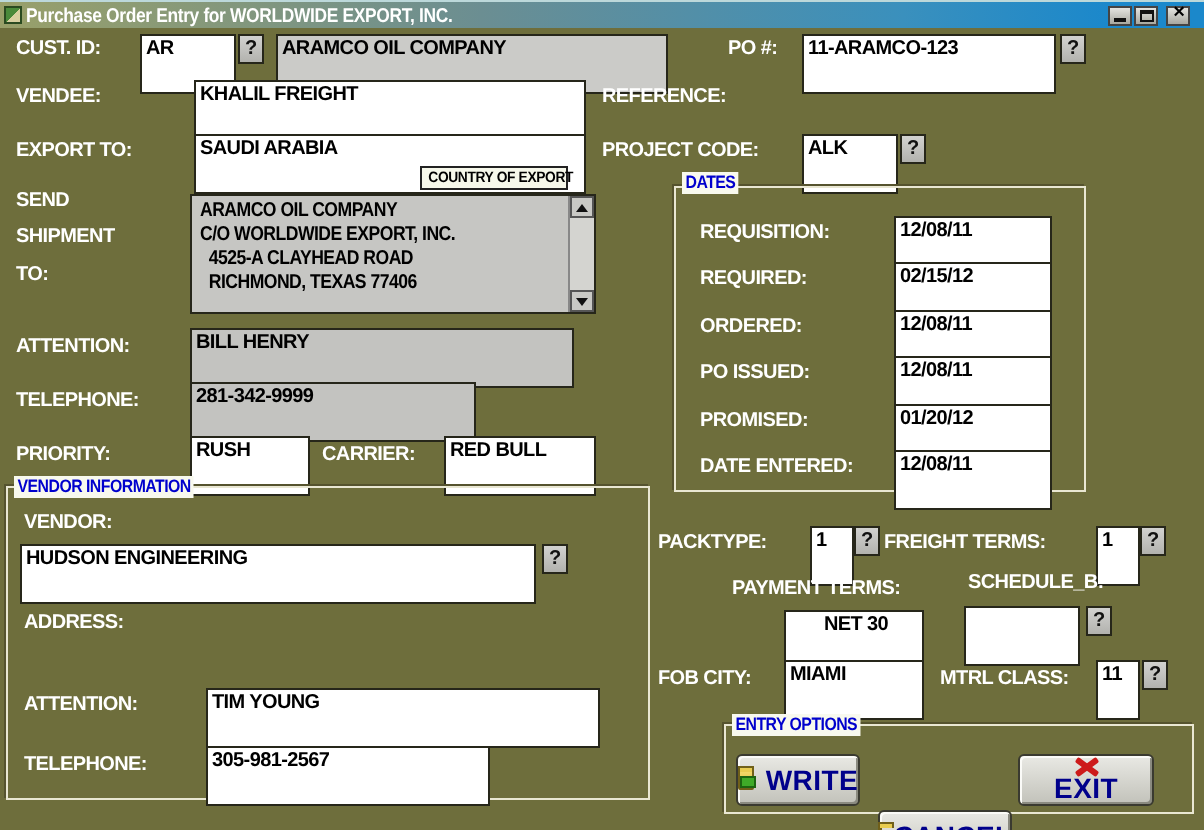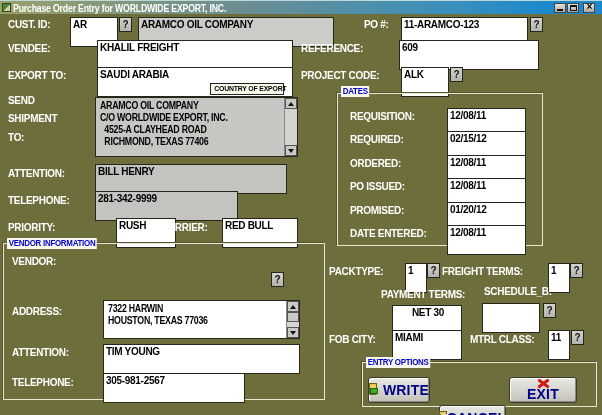--- a/index.html
+++ b/index.html
@@ -73,21 +73,20 @@
   <div class="fld" style="left:70px; top:17px; width:48px;">AR</div>
   <div class="qb" style="left:119px; top:17px;">?</div>
   <div class="fld gry" style="left:138px; top:17px; width:196px; background:#cbcbc8;">ARAMCO OIL COMPANY</div>
   <div class="lbl" style="left:364px; top:19px;">PO #:</div>
   <div class="fld" style="left:401px; top:17px; width:127px;">11-ARAMCO-123</div>
   <div class="qb" style="left:530px; top:17px;">?</div>
 
   <div class="lbl" style="left:8px; top:43px;">VENDEE:</div>
   <div class="fld" style="left:97px; top:40px; width:196px;">KHALIL FREIGHT</div>
   <div class="lbl" style="left:301px; top:43px;">REFERENCE:</div>
-  <div class="fld" style="left:399px; top:40px; width:140px;">609</div>
 
   <div class="lbl" style="left:8px; top:70px;">EXPORT TO:</div>
   <div class="fld" style="left:97px; top:67px; width:196px;">SAUDI ARABIA</div>
   <div class="lbl" style="left:301px; top:70px;">PROJECT CODE:</div>
   <div class="fld" style="left:401px; top:67px; width:48px;">ALK</div>
   <div class="qb" style="left:450px; top:67px;">?</div>
 
   <div id="tooltip"><span style="display:inline-block; transform:scaleX(0.92); transform-origin:50% 50%;">COUNTRY OF EXPORT</span></div>
 
   <div class="lbl" style="left:8px; top:95px;">SEND</div>
@@ -108,21 +107,21 @@
           <span class="tri-dn"></span>
         </div>
     </div>
   </div>
 
   <div class="lbl" style="left:8px; top:168px;">ATTENTION:</div>
   <div class="fld gry" style="left:95px; top:164px; width:192px;">BILL HENRY</div>
   <div class="lbl" style="left:8px; top:195px;">TELEPHONE:</div>
   <div class="fld gry" style="left:95px; top:191px; width:143px;">281-342-9999</div>
   <div class="lbl" style="left:8px; top:222px;">PRIORITY:</div>
-  <div class="fld" style="left:95px; top:218px; width:60px;margin-left:21px;">RUSH</div>
+  <div class="fld" style="left:95px; top:218px; width:60px;">RUSH</div>
   <div class="lbl" style="left:161px; top:222px;">CARRIER:</div>
   <div class="fld" style="left:222px; top:218px; width:76px;">RED BULL</div>
 
   <div class="grp" style="left:337px; top:93px; width:206px; height:153px;">
     <div class="grp-title" style="top:-8px;">DATES</div>
   </div>
   <div class="lbl" style="left:350px; top:111px;">REQUISITION:</div>
   <div class="fld" style="left:447px; top:108px; width:79px;">12/08/11</div>
   <div class="lbl" style="left:350px; top:134px;">REQUIRED:</div>
   <div class="fld" style="left:447px; top:131px; width:79px;">02/15/12</div>
@@ -132,50 +131,36 @@
   <div class="fld" style="left:447px; top:178px; width:79px;">12/08/11</div>
   <div class="lbl" style="left:350px; top:205px;">PROMISED:</div>
   <div class="fld" style="left:447px; top:202px; width:79px;">01/20/12</div>
   <div class="lbl" style="left:350px; top:228px;">DATE ENTERED:</div>
   <div class="fld" style="left:447px; top:225px; width:79px;">12/08/11</div>
 
   <div class="grp" style="left:3px; top:243px; width:322px; height:157px;">
     <div class="grp-title">VENDOR INFORMATION</div>
   </div>
   <div class="lbl" style="left:12px; top:256px;">VENDOR:</div>
+  <div class="fld" style="left:10px; top:272px; width:258px;">HUDSON ENGINEERING</div>
   <div class="qb" style="left:271px; top:272px;">?</div>
   <div class="lbl" style="left:12px; top:306px;">ADDRESS:</div>
-  <div class="mbox white" style="left:103px; top:300px; width:197px; height:39px;">
-    <div class="mtext">
-      <div>7322 HARWIN</div>
-      <div>HOUSTON, TEXAS 77036</div>
-    </div>
-    <div class="sbar">
-      <div class="sbtn up">
-          <span class="tri-up"></span>
-        </div>
-      <div class="sthumb"></div>
-      <div class="sbtn dn">
-          <span class="tri-dn"></span>
-        </div>
-    </div>
-  </div>
   <div class="lbl" style="left:12px; top:347px;">ATTENTION:</div>
   <div class="fld" style="left:103px; top:344px; width:197px;">TIM YOUNG</div>
   <div class="lbl" style="left:12px; top:377px;">TELEPHONE:</div>
   <div class="fld" style="left:103px; top:373px; width:142px;">305-981-2567</div>
 
   <div class="lbl" style="left:329px; top:266px;">PACKTYPE:</div>
   <div class="fld" style="left:405px; top:263px; width:22px;">1</div>
   <div class="qb" style="left:427px; top:263px;">?</div>
   <div class="lbl" style="left:442px; top:266px;">FREIGHT TERMS:</div>
   <div class="fld" style="left:548px; top:263px; width:22px;">1</div>
   <div class="qb" style="left:570px; top:263px;">?</div>
 
-  <div class="lbl" style="left:344px; top:289px;padding-left:37px;">PAYMENT TERMS:</div>
+  <div class="lbl" style="left:329px; top:289px;padding-left:37px;">PAYMENT TERMS:</div>
   <div class="lbl" style="left:484px; top:286px;">SCHEDULE_B:</div>
   <div class="fld" style="left:392px; top:305px; width:70px;text-align:center;">NET 30</div>
   <div class="fld" style="left:482px; top:303px; width:58px;"></div>
   <div class="qb" style="left:543px; top:303px;">?</div>
 
   <div class="lbl" style="left:329px; top:334px;">FOB CITY:</div>
   <div class="fld" style="left:392px; top:330px; width:70px;">MIAMI</div>
   <div class="lbl" style="left:470px; top:334px;">MTRL CLASS:</div>
   <div class="fld" style="left:548px; top:330px; width:22px;">11</div>
   <div class="qb" style="left:571px; top:330px;">?</div>

